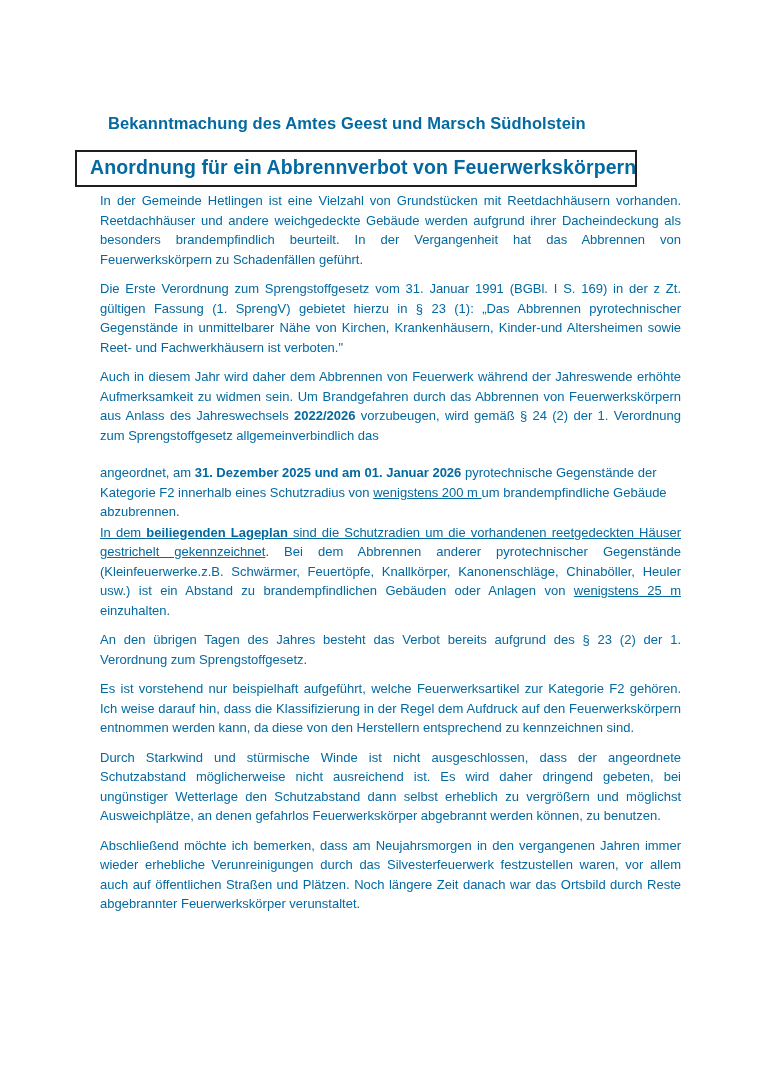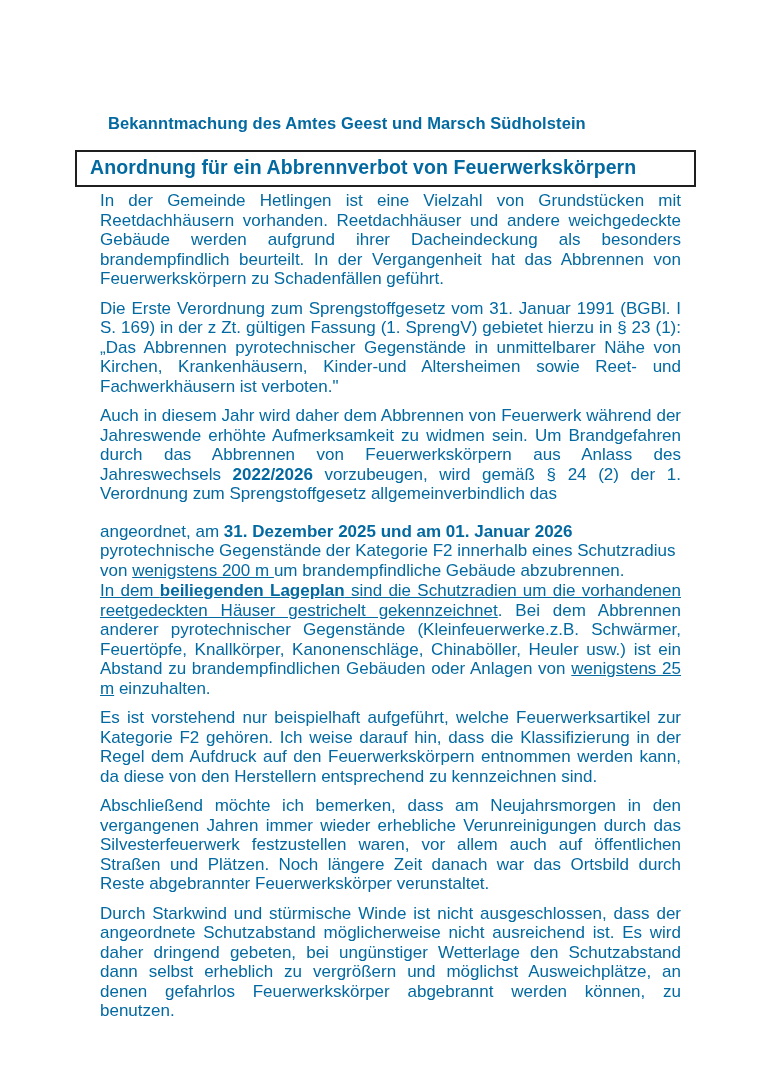--- a/index.html
+++ b/index.html
@@ -23,35 +23,35 @@
     width: 600px;
     font-size: 16.5px;
     font-weight: bold;
     letter-spacing: 0.1px;
     white-space: nowrap;
   }
   .title-box {
     position: absolute;
     left: 75px;
     top: 150px;
-    width: 621px;
+    width: 562px;
     box-sizing: border-box;
     border: 2px solid #1f1f1f;
     padding: 4px 6px 6px 13px;
     font-size: 19.5px;
     font-weight: bold;
     letter-spacing: 0.1px;
     white-space: nowrap;
   }
   .body-text {
     position: absolute;
     left: 100px;
     top: 191px;
     width: 581px;
-    font-size: 17px;
+    font-size: 13px;
     line-height: 19.5px;
   }
   .body-text p {
     margin: 0 0 10px 0;
     text-align: justify;
   }
   .body-text p.ragged {
     text-align: left;
     margin-top: 18px;
   }
@@ -83,21 +83,22 @@
 
     <p>Die Erste Verordnung zum Sprengstoffgesetz vom 31. Januar 1991 (BGBl. I S. 169) in der z Zt. gültigen Fassung (1. SprengV) gebietet hierzu in § 23 (1): „Das Abbrennen pyrotechnischer Gegenstände in unmittelbarer Nähe von Kirchen, Krankenhäusern, Kinder-und Altersheimen sowie Reet- und Fachwerkhäusern ist verboten."</p>
 
     <p><span>Auch in diesem Jahr wird daher dem Abbrennen von Feuerwerk während der Jahreswende erhöhte Aufmerksamkeit zu widmen sein. Um Brandgefahren durch das Abbrennen von Feuerwerkskörpern aus Anlass des Jahreswechsels </span><span class="b">2022/2026</span><span> vorzubeugen, wird gemäß § 24 (2) der 1. Verordnung zum Sprengstoffgesetz allgemeinverbindlich das</span></p>
 
 
     <p class="ragged tight"><span>angeordnet, am </span><span class="b">31. Dezember 2025 und am 01. Januar 2026</span><span> pyrotechnische Gegenstände der Kategorie F2 innerhalb eines Schutzradius von </span><span class="u">wenigstens 200 m </span><span>um brandempfindliche Gebäude abzubrennen.</span></p>
 
     <p><span class="u">In dem </span><span class="bu">beiliegenden Lageplan</span><span class="u"> sind die Schutzradien um die vorhandenen reetgedeckten Häuser gestrichelt gekennzeichnet</span><span>. Bei dem Abbrennen anderer pyrotechnischer Gegenstände (Kleinfeuerwerke.z.B. Schwärmer, Feuertöpfe, Knallkörper, Kanonenschläge, Chinaböller, Heuler usw.) ist ein Abstand zu brandempfindlichen Gebäuden oder Anlagen von </span><span class="u">wenigstens 25 m</span><span> einzuhalten.</span></p>
 
+    <p>An den übrigen Tagen des Jahres besteht das Verbot bereits aufgrund des § 23 (2) der 1. Verordnung zum Sprengstoffgesetz.</p>
 
     <p>Es ist vorstehend nur beispielhaft aufgeführt, welche Feuerwerksartikel zur Kategorie F2 gehören. Ich weise darauf hin, dass die Klassifizierung in der Regel dem Aufdruck auf den Feuerwerkskörpern entnommen werden kann, da diese von den Herstellern entsprechend zu kennzeichnen sind.</p>
 
+    <p>Durch Starkwind und stürmische Winde ist nicht ausgeschlossen, dass der angeordnete Schutzabstand möglicherweise nicht ausreichend ist. Es wird daher dringend gebeten, bei ungünstiger Wetterlage den Schutzabstand dann selbst erheblich zu vergrößern und möglichst Ausweichplätze, an denen gefahrlos Feuerwerkskörper abgebrannt werden können, zu benutzen.</p>
+
     <p>Abschließend möchte ich bemerken, dass am Neujahrsmorgen in den vergangenen Jahren immer wieder erhebliche Verunreinigungen durch das Silvesterfeuerwerk festzustellen waren, vor allem auch auf öffentlichen Straßen und Plätzen. Noch längere Zeit danach war das Ortsbild durch Reste abgebrannter Feuerwerkskörper verunstaltet.</p>
-
-    <p>Durch Starkwind und stürmische Winde ist nicht ausgeschlossen, dass der angeordnete Schutzabstand möglicherweise nicht ausreichend ist. Es wird daher dringend gebeten, bei ungünstiger Wetterlage den Schutzabstand dann selbst erheblich zu vergrößern und möglichst Ausweichplätze, an denen gefahrlos Feuerwerkskörper abgebrannt werden können, zu benutzen.</p>
 
   </div>
 </div>
 
 </body></html>

